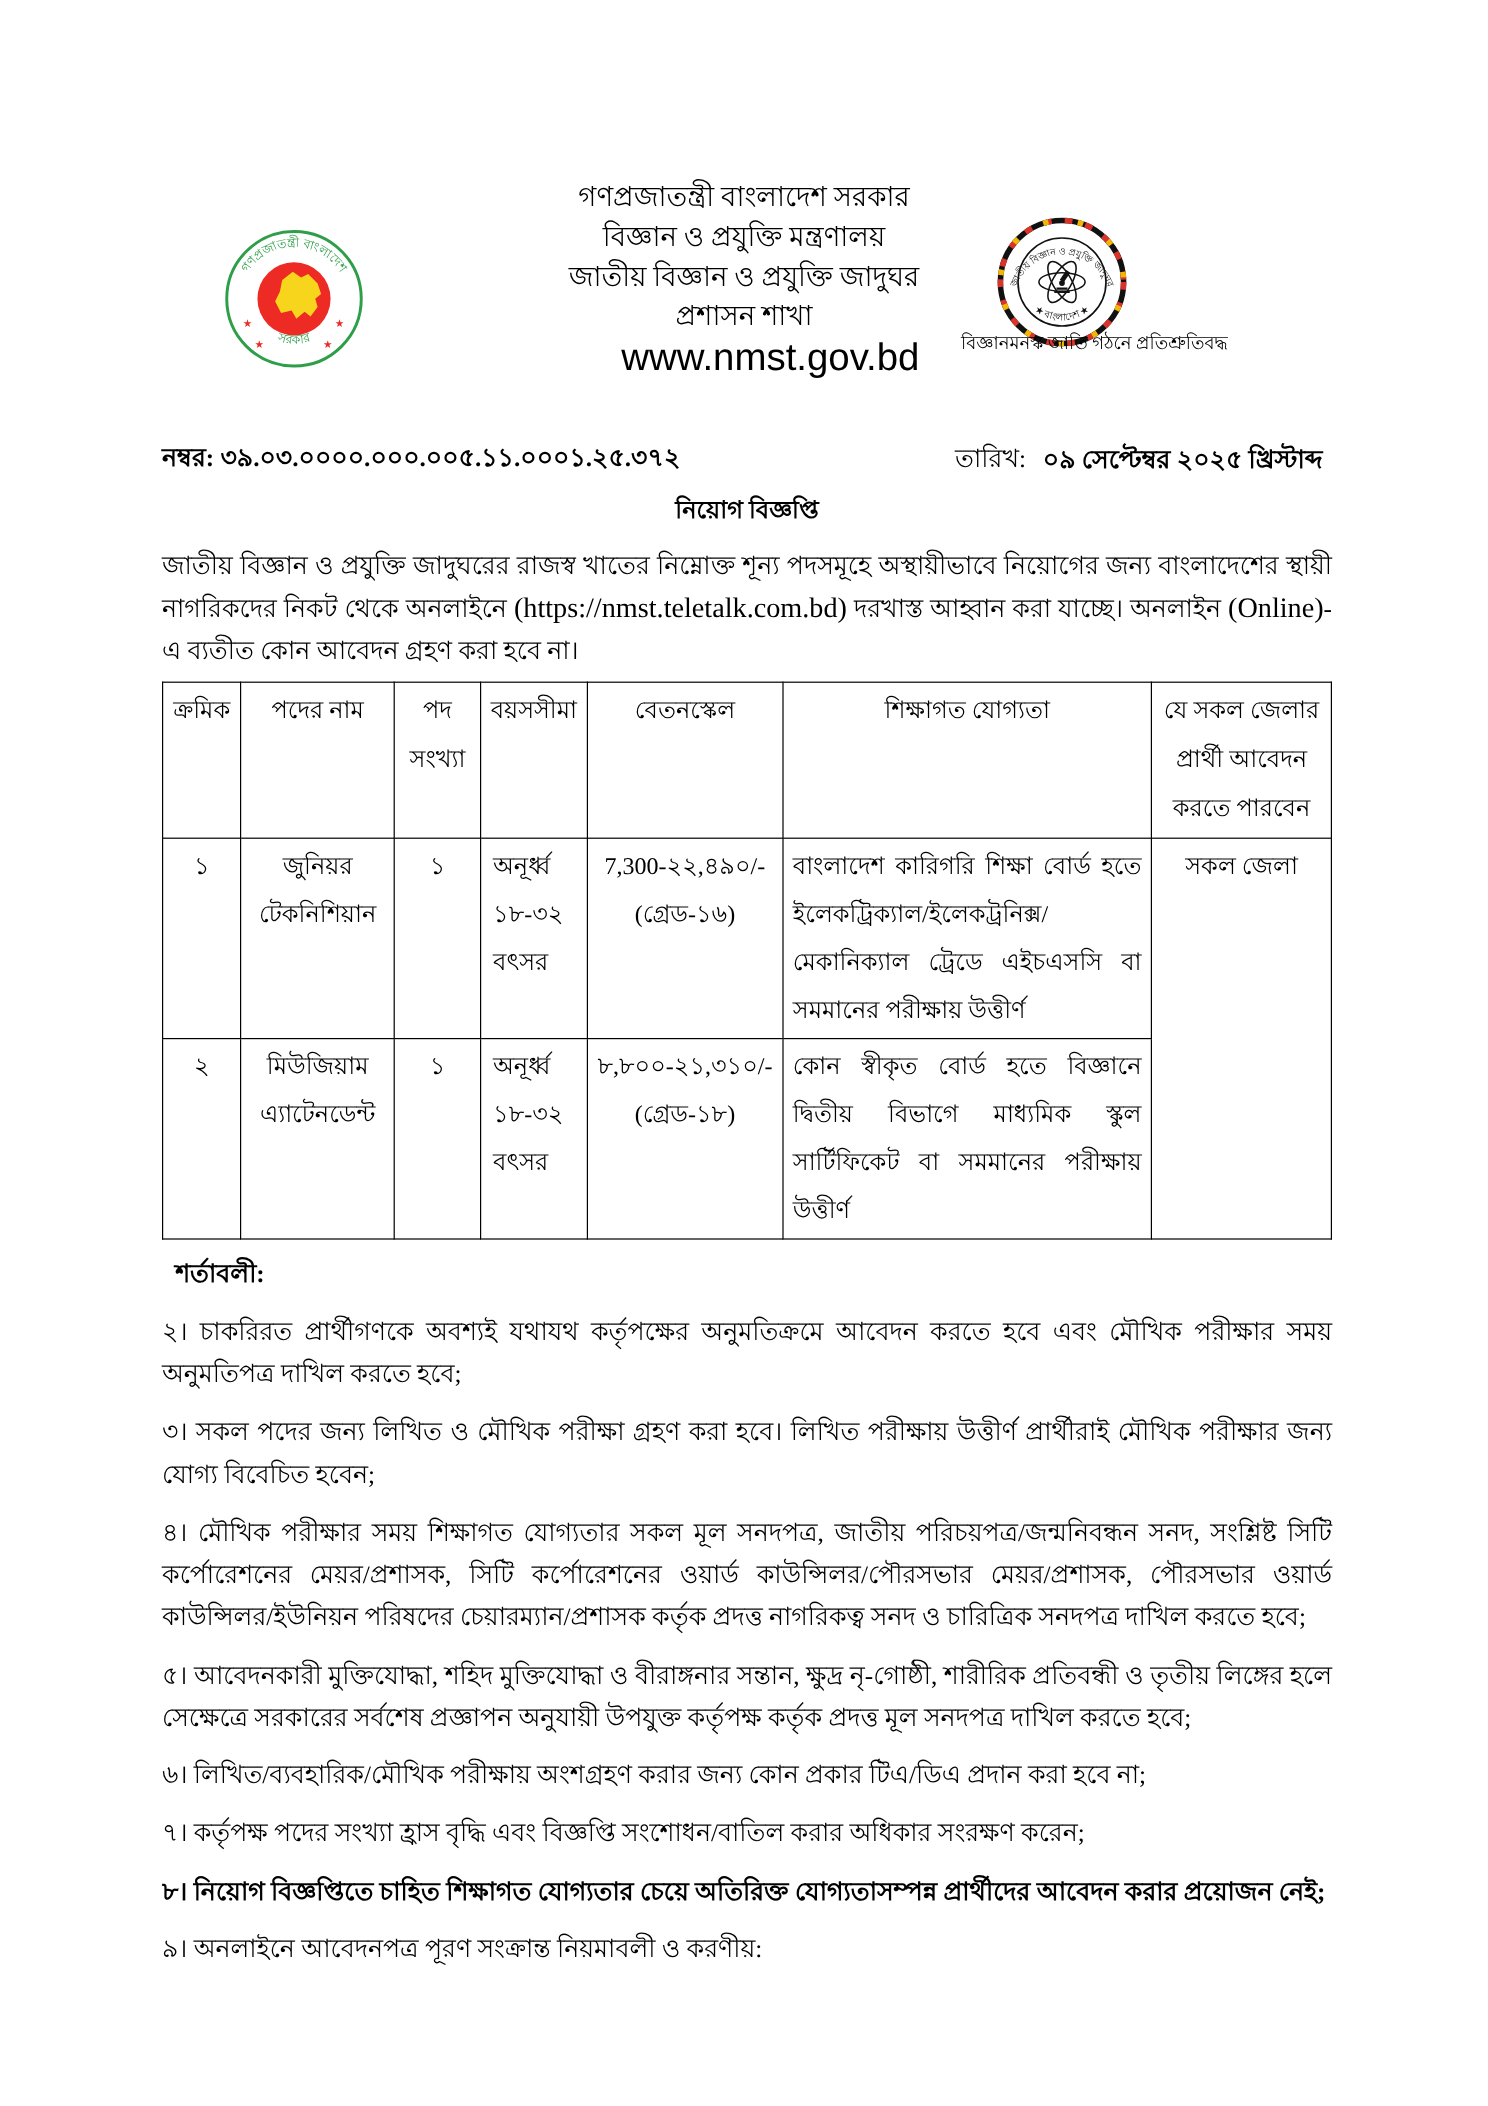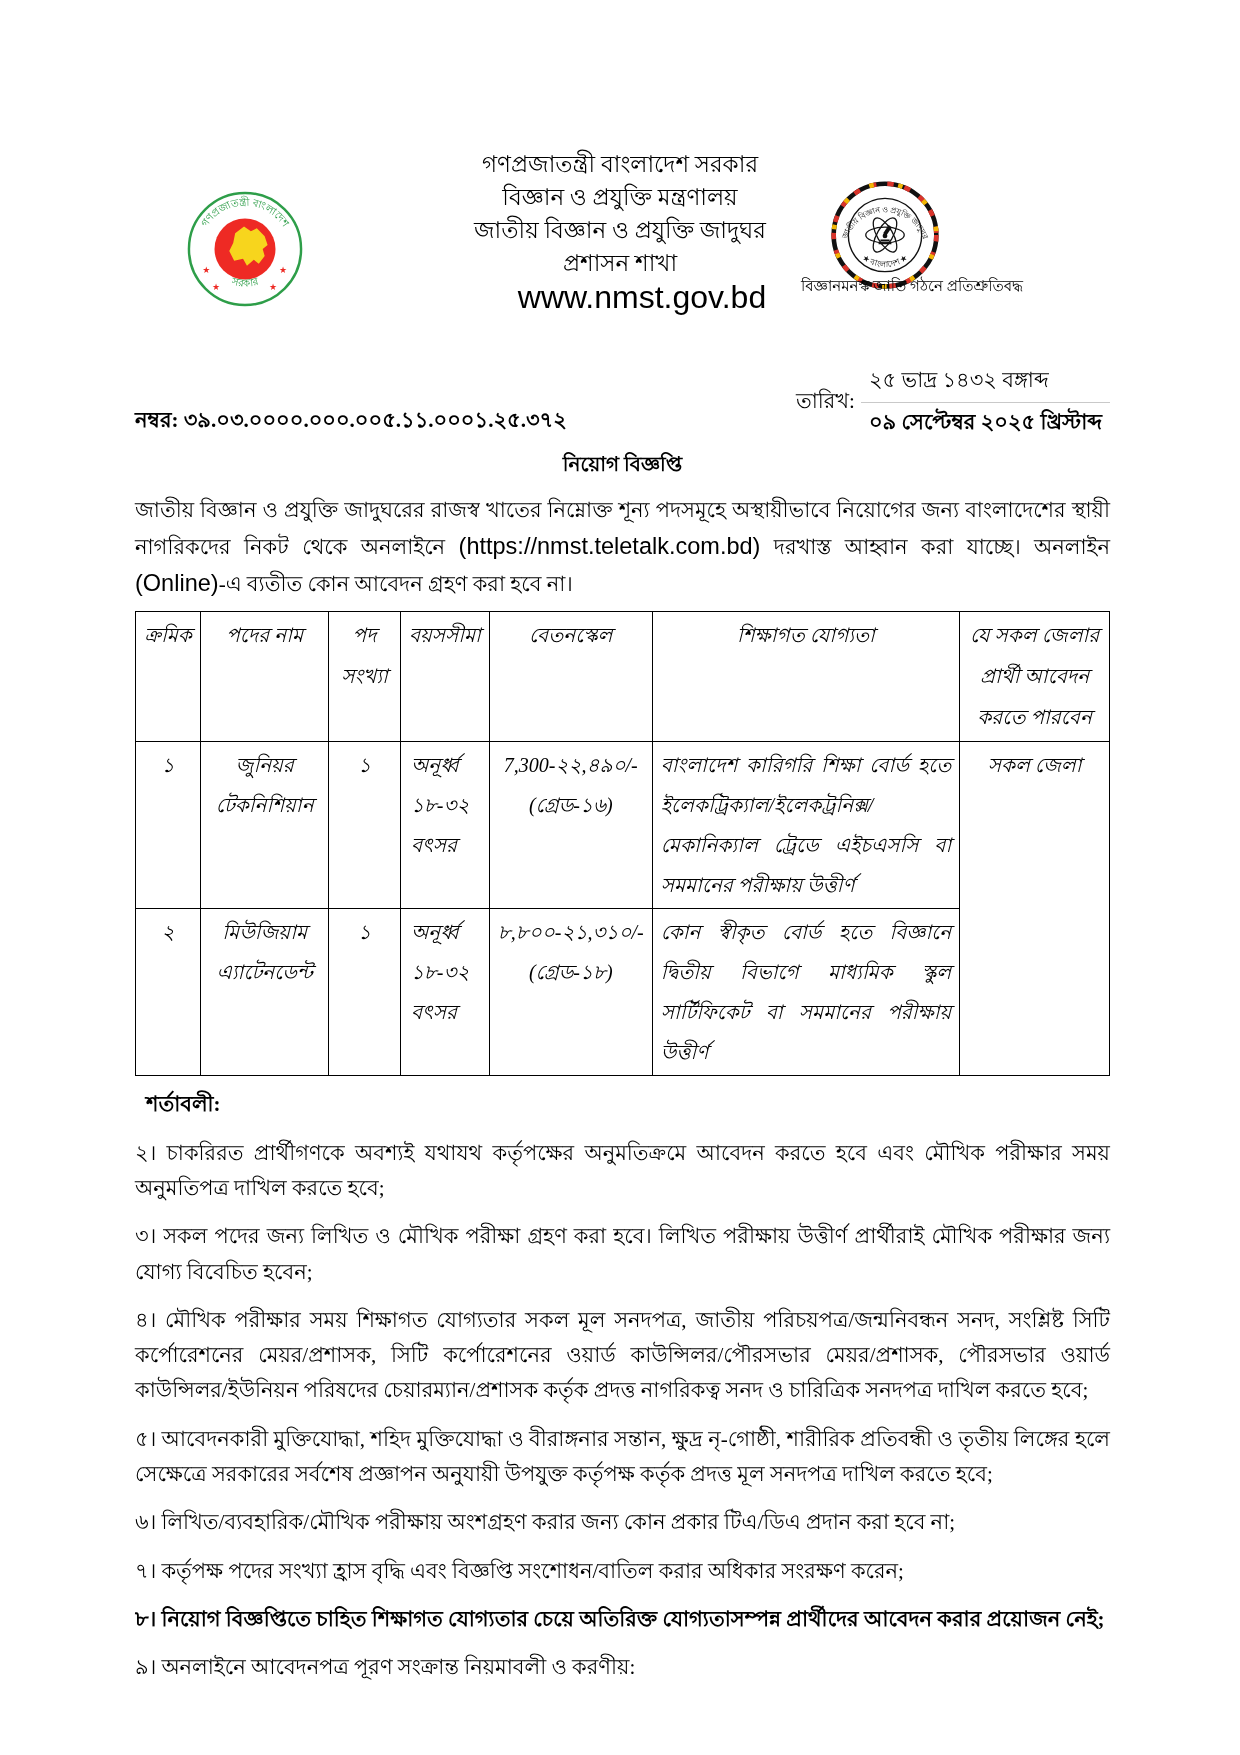--- a/index.html
+++ b/index.html
@@ -24,34 +24,34 @@
   .date-stack{display:flex;flex-direction:column;text-align:left;}
   .date-stack .d1{padding:0 8px 3px 8px;border-bottom:1px solid #c9c9c9;}
   .date-stack .d2{padding:3px 8px 0 8px;font-weight:bold;}
 
   
   .title{text-align:center;font-weight:bold;font-size:20px;margin:8px 0 12px 0;}
   .intro{font-size:21px;line-height:1.6;text-align:justify;margin:0 0 8px 0;}
 
   
   table.post-table{width:100%;border-collapse:collapse;font-size:20px;margin:2px 0 6px 0;}
-  .post-table th,.post-table td{border:1.5px solid #000;padding:3px 8px;vertical-align:top;font-style:italic;}
+  .post-table th,.post-table td{border:1.5px solid #000;padding:3px 8px;vertical-align:top;}
   .post-table th{font-weight:normal;text-align:center;line-height:2.05;}
   .post-table td{line-height:2.0;}
   td.c{text-align:center;}
   td.age{text-align:left;padding-left:10px;}
   td.scale{text-align:center;white-space:pre-line;}
   td.qual{text-align:justify;text-align-last:left;}
   td.dist{text-align:center;}
 
   
   .cond-head{font-weight:bold;font-size:21px;margin:12px 0 2px 11px;}
   .cond{font-size:21px;line-height:1.68;text-align:justify;margin:13px 0;}
   .b{font-weight:bold;}
-  .lat{font-family:Liberation Sans, sans-serif;font-size:1.12em;}
+  .lat{font-family:Liberation Serif, serif;font-size:1.12em;}
 </style>
 </head>
 <body>
 
 <div class="page">
 
   <div class="doc-header">
 
     <span class="gov-logo">
       <svg viewBox="0 0 120 120" width="118" height="118">
@@ -116,21 +116,20 @@
   <div class="content">
 
     <div class="ref-row">
       <div class="memo">
         <span>নম্বর:</span>
         <span>৩৯.০৩.০০০০.০০০.০০৫.১১.০০০১.২৫.৩৭২</span>
       </div>
       <div class="date-block">
         <span class="date-label">তারিখ:</span>
         <span class="date-stack">
-          <span class="d1">২৫ ভাদ্র ১৪৩২ বঙ্গাব্দ</span>
           <span class="d2">০৯ সেপ্টেম্বর ২০২৫ খ্রিস্টাব্দ</span>
         </span>
       </div>
     </div>
 
     <div class="title">নিয়োগ বিজ্ঞপ্তি</div>
 
     <p class="intro"><span>জাতীয় বিজ্ঞান ও প্রযুক্তি জাদুঘরের রাজস্ব খাতের নিম্নোক্ত শূন্য পদসমূহে অস্থায়ীভাবে নিয়োগের জন্য বাংলাদেশের স্থায়ী নাগরিকদের নিকট থেকে অনলাইনে </span><span class="lat">(https://nmst.teletalk.com.bd)</span><span> দরখাস্ত আহ্বান করা যাচ্ছে। অনলাইন </span><span class="lat">(Online)</span><span>-এ ব্যতীত কোন আবেদন গ্রহণ করা হবে না।</span></p>
 
     <table class="post-table">

